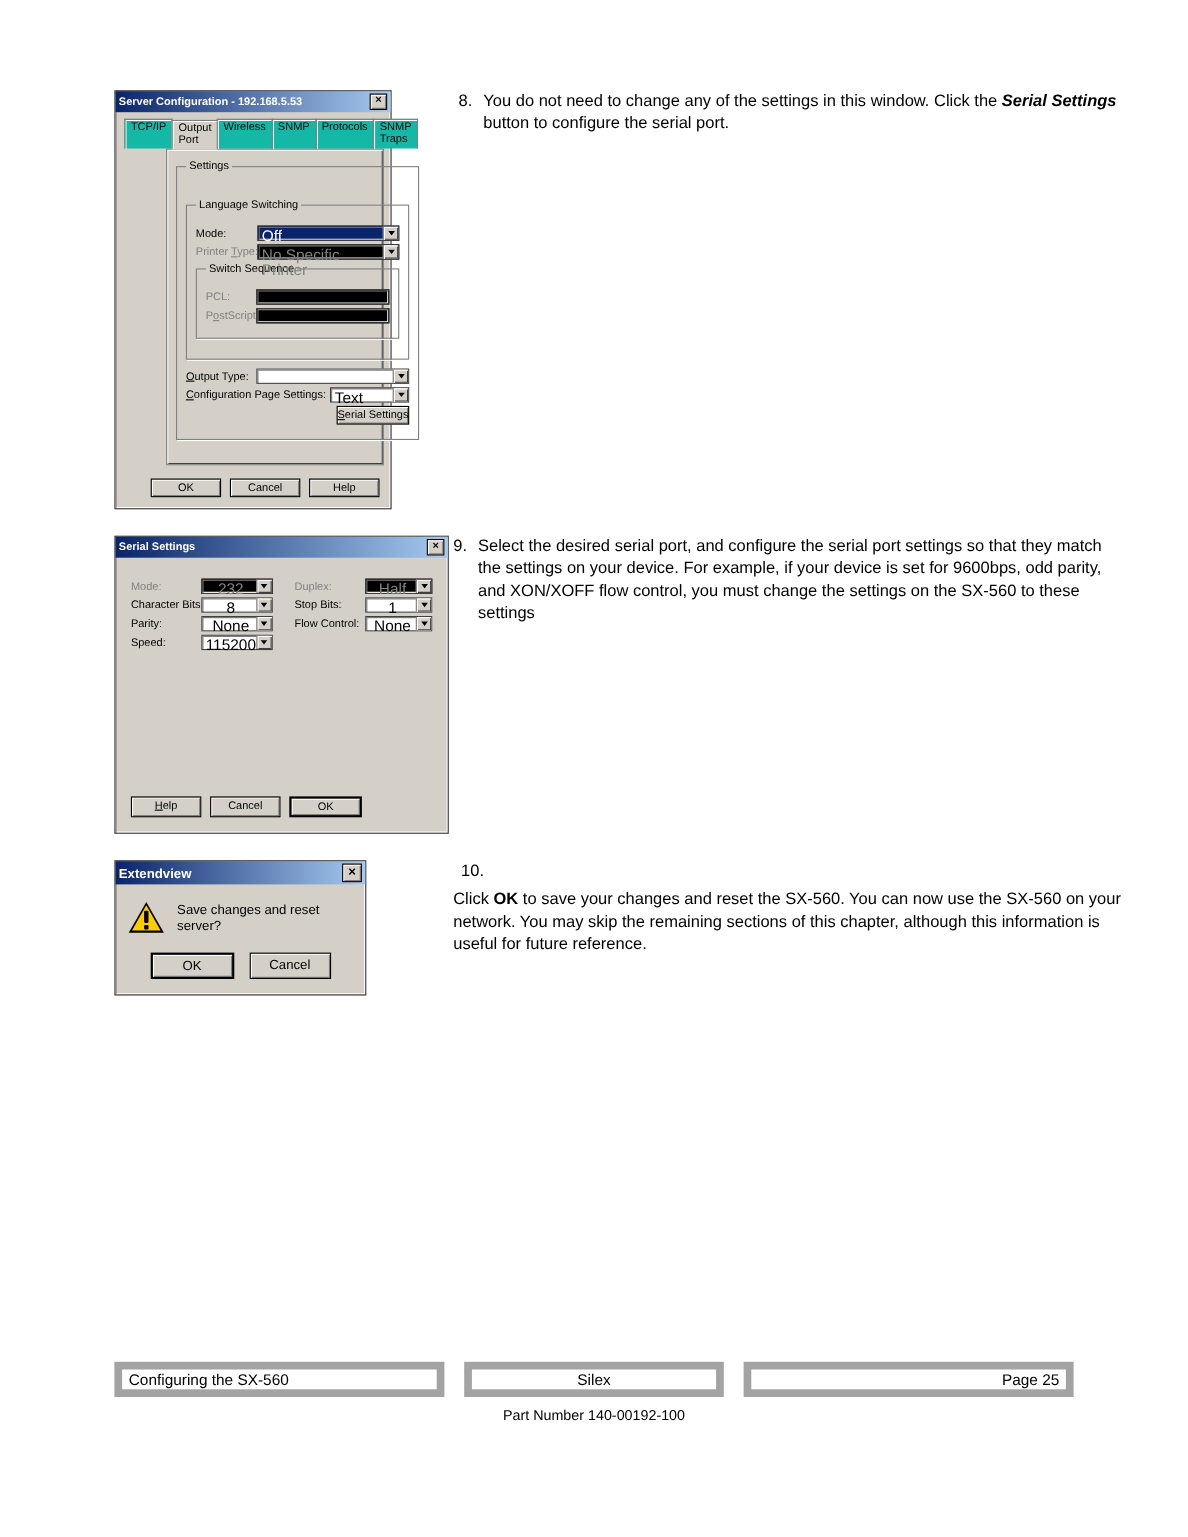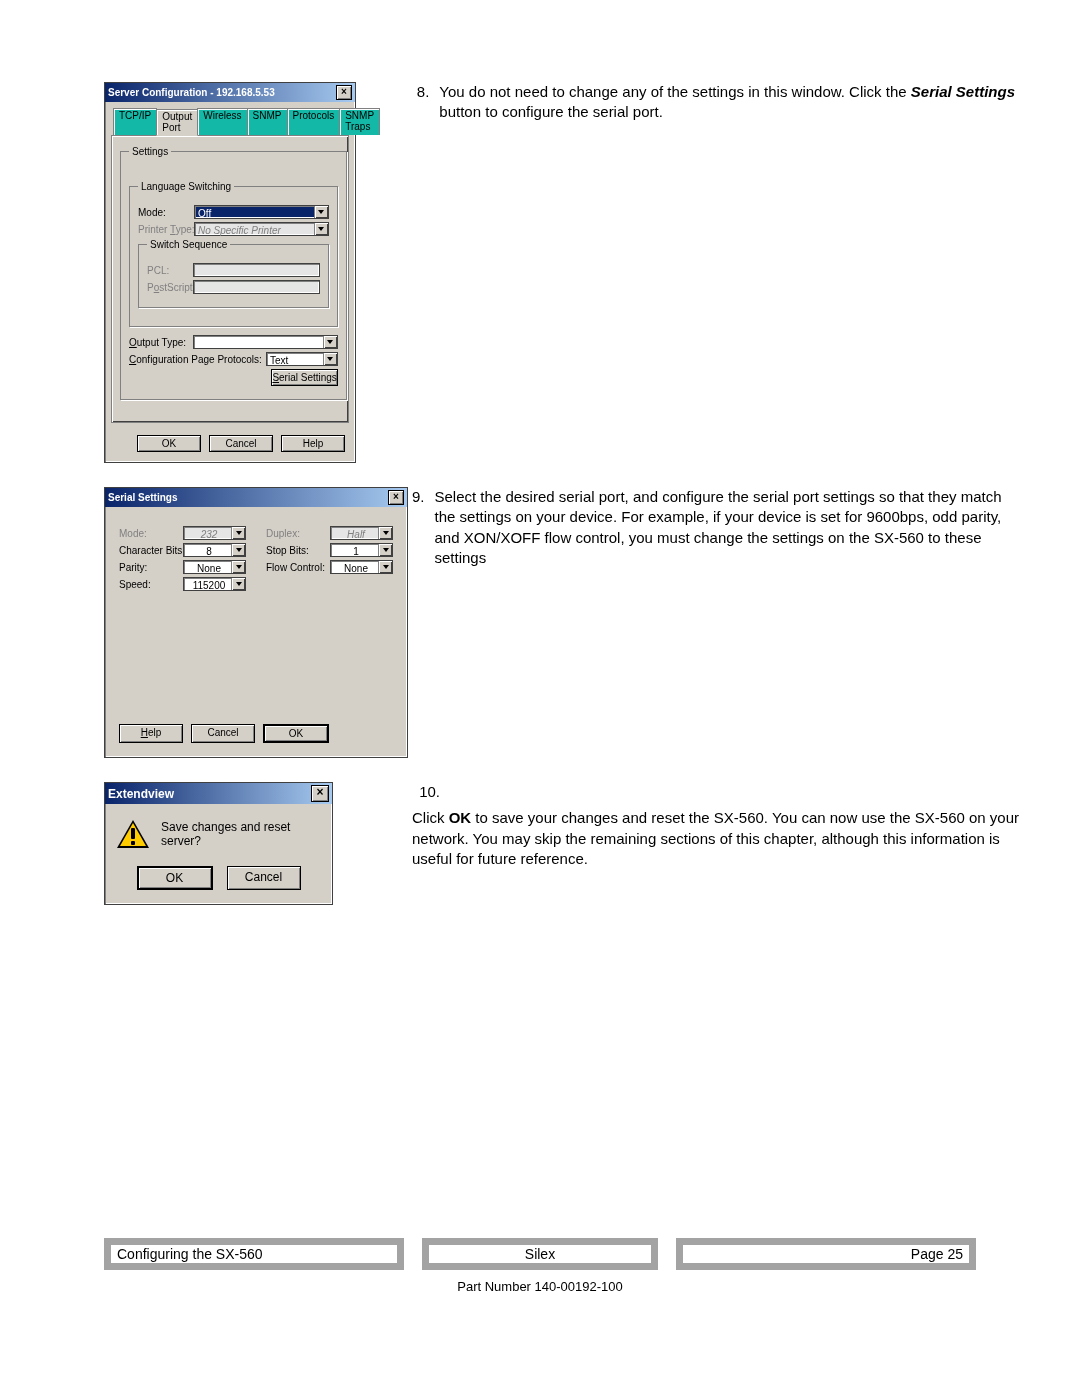--- a/index.html
+++ b/index.html
@@ -70,59 +70,60 @@
   .tab.active {
     background: #d4d0c8;
     position: relative; top: 1px;
     border-bottom: 1px solid #d4d0c8;
   }
   .panel {
     border: 1px solid #808080;
     box-shadow: 1px 1px 0 #fff inset, -1px -1px 0 #404040 inset;
     padding: 10px 8px 14px 8px;
     background: #d4d0c8;
+    margin-left: 40px;
   }
   fieldset.grp {
     border: 1px solid #808080;
     box-shadow: 1px 1px 0 #fff;
     margin: 0 0 8px 0;
     padding: 10px 8px 10px 8px;
     font-size: 10px;
   }
   fieldset.grp legend { padding: 0 3px; color: #000; font-size: 10px; }
   .grp2 { margin-left: 6px; }
   .row { display: flex; align-items: center; gap: 4px; margin: 3px 0; }
   .lbl { font-size: 10px; white-space: nowrap; }
   .lbl.dis { color: #808080; }
   .underline-letter { text-decoration: underline; }
   .combo, .txt {
     border: 1px solid #404040;
     background: #fff;
     box-shadow: 1px 1px 0 #808080 inset, -1px -1px 0 #fff inset;
-    font-size: 10px;
+    font-size: 14px;
     padding: 1px 14px 1px 3px;
     height: 14px;
     line-height: 14px;
     position: relative;
     box-sizing: border-box;
   }
   .combo .arrow {
     position: absolute; right: 0; top: 0; width: 13px; height: 100%;
     background: #d4d0c8;
     border-left: 1px solid #808080;
     box-shadow: 1px 1px 0 #fff inset, -1px -1px 0 #404040 inset;
     display: flex; align-items: center; justify-content: center;
   }
   .combo .arrow::after {
     content: '';
     border-left: 3px solid transparent;
     border-right: 3px solid transparent;
     border-top: 4px solid #000;
   }
-  .combo.dis, .txt.dis { background: #e5e5e5; color: #808080; font-style: italic; }
+  .combo.dis, .txt.dis { background: #000000; color: #808080; }
   .combo.hl { background: #0a246a; color: #fff; }
   .btn, .btn-def {
     border: 1px solid #000;
     background: #d4d0c8;
     box-shadow: 1px 1px 0 #fff inset, -1px -1px 0 #808080 inset;
     font-size: 10px;
     padding: 2px 0;
     text-align: center;
     min-width: 62px;
     display: inline-block;
@@ -244,21 +245,21 @@
                   </div>
                 </fieldset>
               </fieldset>
               <div class="row">
                 <span class="lbl" style="width:60px;"><span class="underline-letter">O</span><span>utput Type:</span></span>
                 <div class="combo" style="flex:1;">
                     <span class="arrow"></span>
                   </div>
               </div>
               <div class="row">
-                <span class="lbl"><span class="underline-letter">C</span><span>onfiguration Page Protocols:</span></span>
+                <span class="lbl"><span class="underline-letter">C</span><span>onfiguration Page Settings:</span></span>
                 <div class="combo" style="width:72px;"><span>Text</span><span class="arrow"></span></div>
               </div>
               <div class="row" style="justify-content:flex-end;">
                 <div class="btn"><span class="underline-letter">S</span><span>erial Settings</span></div>
               </div>
             </fieldset>
           </div>
           <div class="btnrow">
             <div class="btn">OK</div>
             <div class="btn">Cancel</div>

